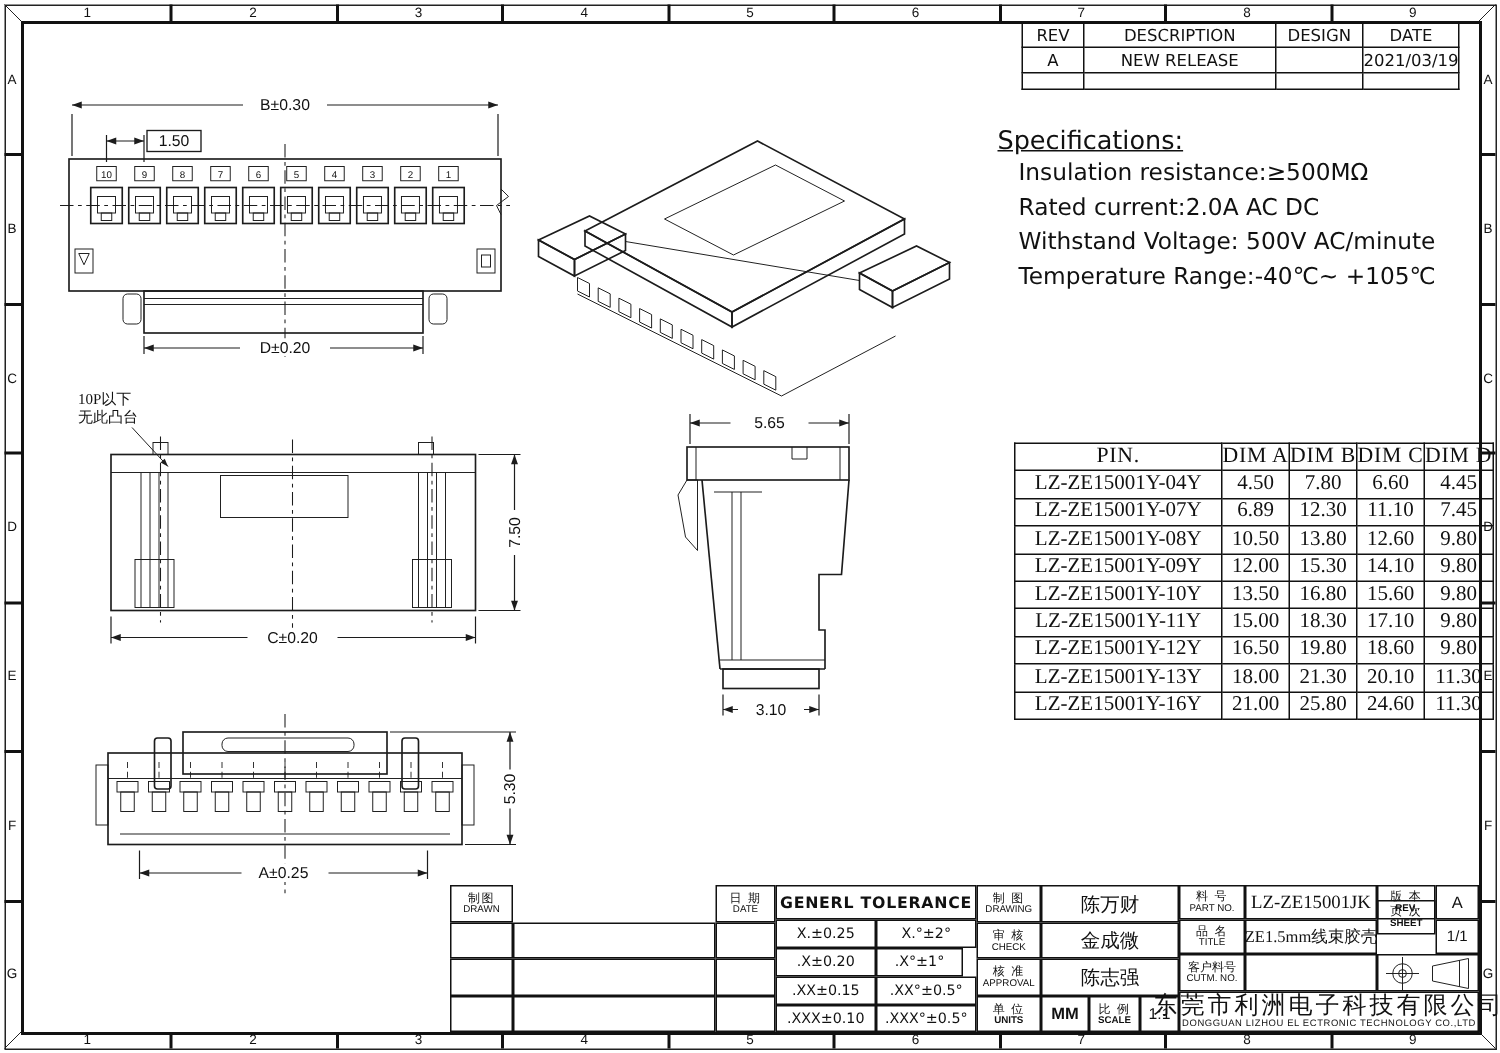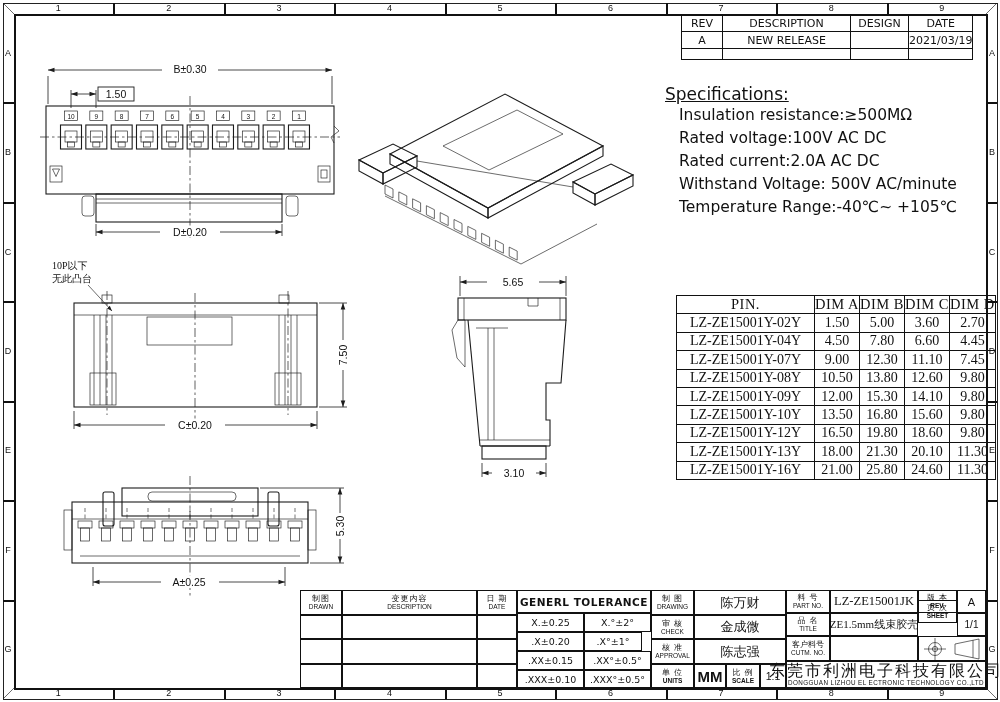--- a/index.html
+++ b/index.html
@@ -168,21 +168,20 @@
           <td style="height:10px"></td>
           <td style="height:10px"></td>
         </tr>
       </tbody>
   </table>
 
   <div class="abs" id="specs">
     <div id="spec-title">Specifications:</div>
     <div>
         <div class="spec-line">Insulation resistance:≥500MΩ</div>
-        <div class="spec-line">Rated voltage:100V AC DC</div>
         <div class="spec-line">Rated current:2.0A AC DC</div>
         <div class="spec-line">Withstand Voltage: 500V AC/minute</div>
         <div class="spec-line">Temperature Range:-40℃~ +105℃</div>
       </div>
   </div>
 
   <table class="abs" id="pin-table">
     <colgroup>
         <col style="width:138px">
         <col style="width:43px">
@@ -194,36 +193,29 @@
         <tr>
           <th>PIN.</th>
           <th>DIM A</th>
           <th>DIM B</th>
           <th>DIM C</th>
           <th>DIM D</th>
         </tr>
       </thead>
     <tbody>
         <tr>
-          <td>LZ-ZE15001Y-02Y</td>
-          <td>1.50</td>
-          <td>5.00</td>
-          <td>3.60</td>
-          <td>2.70</td>
-        </tr>
-        <tr>
           <td>LZ-ZE15001Y-04Y</td>
           <td>4.50</td>
           <td>7.80</td>
           <td>6.60</td>
           <td>4.45</td>
         </tr>
         <tr>
           <td>LZ-ZE15001Y-07Y</td>
-          <td>9.00</td>
+          <td>6.89</td>
           <td>12.30</td>
           <td>11.10</td>
           <td>7.45</td>
         </tr>
         <tr>
           <td>LZ-ZE15001Y-08Y</td>
           <td>10.50</td>
           <td>13.80</td>
           <td>12.60</td>
           <td>9.80</td>
@@ -233,20 +225,27 @@
           <td>12.00</td>
           <td>15.30</td>
           <td>14.10</td>
           <td>9.80</td>
         </tr>
         <tr>
           <td>LZ-ZE15001Y-10Y</td>
           <td>13.50</td>
           <td>16.80</td>
           <td>15.60</td>
+          <td>9.80</td>
+        </tr>
+        <tr>
+          <td>LZ-ZE15001Y-11Y</td>
+          <td>15.00</td>
+          <td>18.30</td>
+          <td>17.10</td>
           <td>9.80</td>
         </tr>
         <tr>
           <td>LZ-ZE15001Y-12Y</td>
           <td>16.50</td>
           <td>19.80</td>
           <td>18.60</td>
           <td>9.80</td>
         </tr>
         <tr>
@@ -508,24 +507,20 @@
     <rect x="281.5" y="41" width="13" height="26" class="wbg"></rect>
     <text x="288" y="57.5" transform="rotate(-90 288 54)" text-anchor="middle" class="dt">5.30</text>
   </svg>
 
   <div class="abs" id="title-block">
 
     <div class="cell" style="left:0;top:0;width:42px;height:25px">
       <span class="cnlbl">制图</span>
       <span class="enlbl">DRAWN</span>
     </div>
-    <div class="cell" style="left:42px;top:0;width:135px;height:25px">
-      <span class="cnlbl">变更内容</span>
-      <span class="enlbl">DESCRIPTION</span>
-    </div>
     <div class="cell" style="left:177px;top:0;width:40px;height:25px">
       <span class="cnlbl">日 期</span>
       <span class="enlbl">DATE</span>
     </div>
     <div>
         <div class="cell" style="left:0px;top:25px;width:42px;height:24px"></div>
         <div class="cell" style="left:0px;top:49px;width:42px;height:25px"></div>
         <div class="cell" style="left:0px;top:74px;width:42px;height:24px"></div>
         <div class="cell" style="left:42px;top:25px;width:135px;height:24px"></div>
         <div class="cell" style="left:42px;top:49px;width:135px;height:25px"></div>
@@ -586,21 +581,21 @@
         </div>
         <div class="cell" style="left:394px;top:49px;width:92px;height:25px">
           <span class="valtxt">陈志强</span>
         </div>
       </div>
     <div class="cell" style="left:351px;top:74px;width:43px;height:24px">
       <span class="cnlbl">单 位</span>
       <span class="enlbl" style="font-weight:bold">UNITS</span>
     </div>
     <div class="cell" style="left:394px;top:74px;width:32px;height:24px">
-      <span style="font-size:15px;font-weight:bold">MM</span>
+      <span style="font-size:11px;font-weight:bold">MM</span>
     </div>
     <div class="cell" style="left:426px;top:74px;width:34px;height:24px">
       <span class="cnlbl">比 例</span>
       <span class="enlbl" style="font-weight:bold">SCALE</span>
     </div>
     <div class="cell" style="left:460px;top:74px;width:26px;height:24px">
       <span style="font-size:10.5px">1:1</span>
     </div>
 
     <div class="cell" style="left:486px;top:0;width:44px;height:23px">

